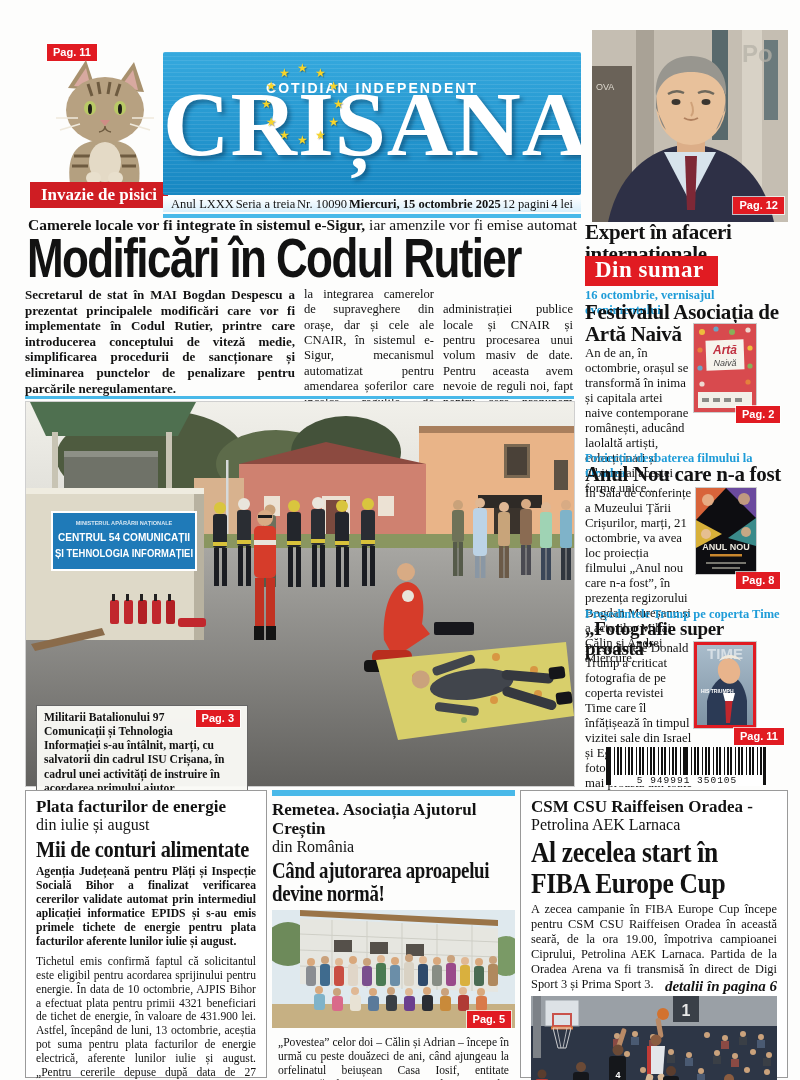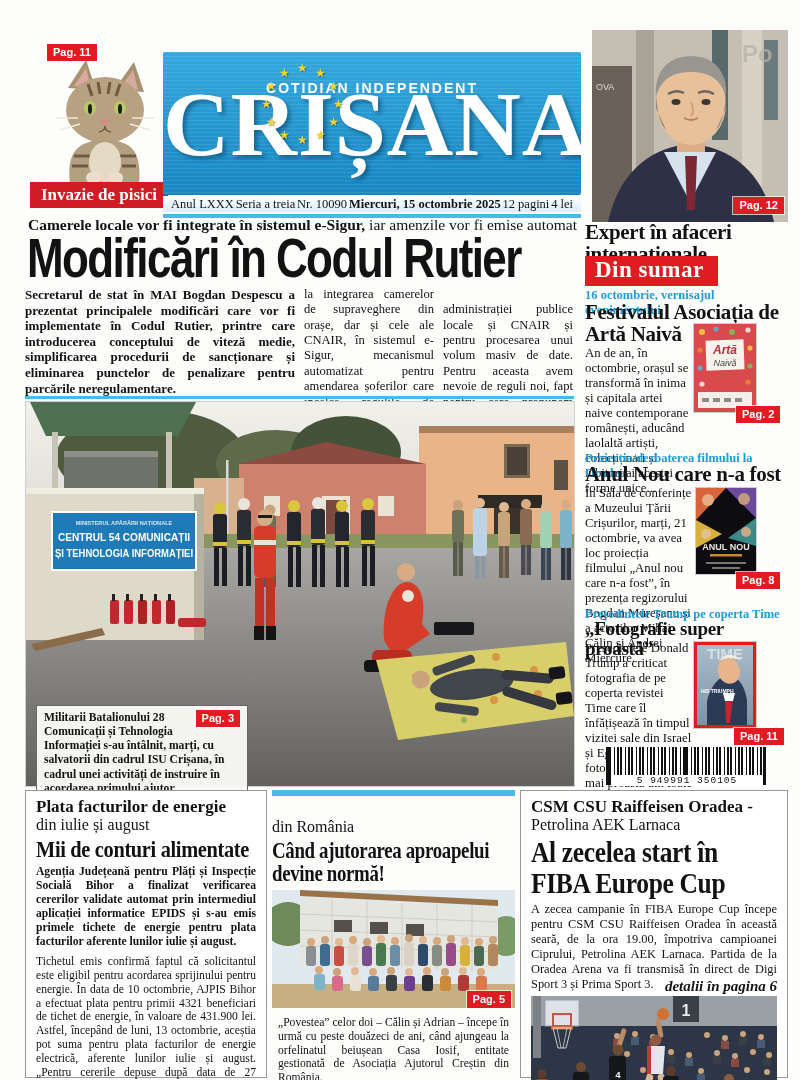--- a/index.html
+++ b/index.html
@@ -353,21 +353,21 @@
       <g transform="translate(534,98)">
           <circle cx="6" cy="5" r="5" fill="#d8ab84"></circle>
           <rect x="0" y="10" width="12" height="38" rx="3" fill="#7fb3c9"></rect>
           <rect x="1" y="48" width="4.5" height="32" fill="#30363e"></rect>
           <rect x="6.5" y="48" width="4.5" height="32" fill="#30363e"></rect>
         </g>
     </g>
   </svg>
   <div id="photo-caption" data-name="main-photo-caption">
     <span class="badge" data-name="main-photo-page-badge">Pag. 3</span>
-    <span class="just" data-name="main-photo-caption-text">Militarii Batalionului 28 Comunicații și Tehnologia Informației s-au întâlnit, marți, cu salvatorii din cadrul ISU Crișana, în cadrul unei activități de instruire în acordarea primului ajutor.</span>
+    <span class="just" data-name="main-photo-caption-text">Militarii Batalionului 97 Comunicații și Tehnologia Informației s-au întâlnit, marți, cu salvatorii din cadrul ISU Crișana, în cadrul unei activități de instruire în acordarea primului ajutor.</span>
   </div>
 </div>
 
 <div id="expert-photo" class="abs" data-name="expert-portrait-photo">
   <svg width="196" height="192" viewBox="0 0 196 192" data-name="expert-portrait">
     <rect width="196" height="192" fill="#c5beb2"></rect>
     <rect x="44" y="0" width="18" height="192" fill="#a9a296"></rect>
     <rect x="120" y="0" width="16" height="110" fill="#58696c"></rect>
     <rect x="150" y="0" width="20" height="192" fill="#d8d2c6"></rect>
     <rect x="172" y="10" width="14" height="80" fill="#6b7a7c"></rect>
@@ -484,21 +484,21 @@
   </span>
   <div class="art-title cond" style="font-size:24px;width:118%;transform:scaleX(.85)" data-name="energy-title">Mii de conturi alimentate</div>
   <div class="art-lead just" data-name="energy-lead">Agenția Județeană pentru Plăți și Inspecție Socială Bihor a finalizat verificarea cererilor validate automat prin intermediul aplicației informatice EPIDS și s-au emis primele tichete de energie pentru plata facturilor aferente lunilor iulie și august.</div>
   <div class="art-body just" data-name="energy-body">Tichetul emis confirmă faptul că solicitantul este eligibil pentru acordarea sprijinului pentru energie. În data de 10 octombrie, AJPIS Bihor a efectuat plata pentru primii 4321 beneficiari de tichet de energie, în valoare de 431.900 lei. Astfel, începând de luni, 13 octombrie, aceștia pot suma pentru plata facturilor de energie electrică, aferente lunilor iulie și august. „Pentru cererile depuse după data de 27 septembrie, sprijinul financiar va fi acordat începând cu luna în care este depusă cererea, până la 31 martie 2026. Tichetul nu trebuie prezentat la achitarea facturii în oficiile poștale, nu este transmisibil și nu poate fi utilizat...</div>
 
 </div>
 
 <div id="bm" class="abs" data-name="charity-article">
   <div class="bar" data-name="charity-top-rule"></div>
   <span class="art-kicker" data-name="charity-kicker">
-    <br>
+    <b data-name="charity-kicker-bold">Remetea. Asociația Ajutorul Creștin</b><br>
     <span data-name="charity-kicker-rest">din România</span>
   </span>
   <div class="art-title cond" style="font-size:23px;width:122%;transform:scaleX(.82)" data-name="charity-title">Când ajutorarea aproapelui devine normă!</div>
   <div class="photo-wrap" data-name="charity-photo">
     <svg width="243" height="118" viewBox="0 0 243 118" data-name="group-photo-scene">
       <rect width="243" height="118" fill="#dfe9ee"></rect>
       <ellipse cx="16" cy="34" rx="24" ry="22" fill="#6d8a5a"></ellipse>
       <ellipse cx="234" cy="46" rx="18" ry="20" fill="#7a9a66"></ellipse>
       <polygon points="28,6 226,16 226,10 28,0" fill="#9a7448"></polygon>
       <polygon points="28,8 226,18 226,82 28,74" fill="#e6e6e0"></polygon>

